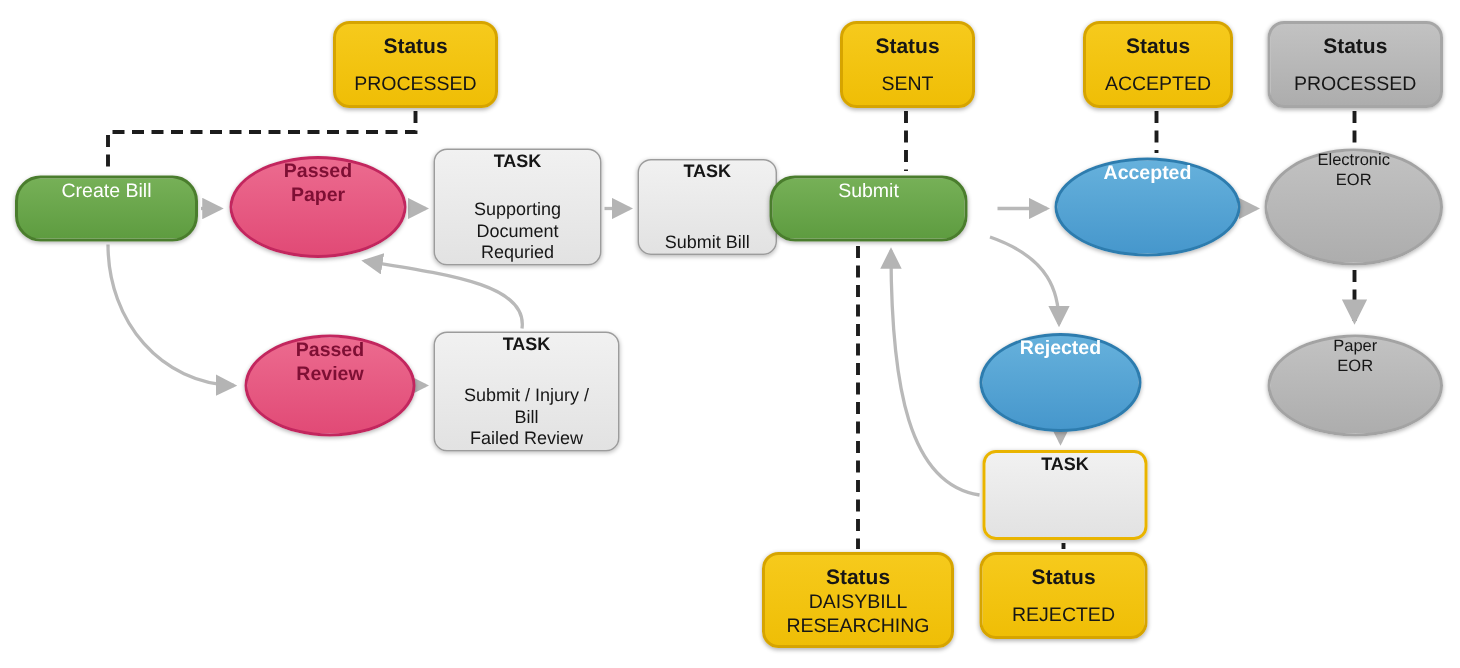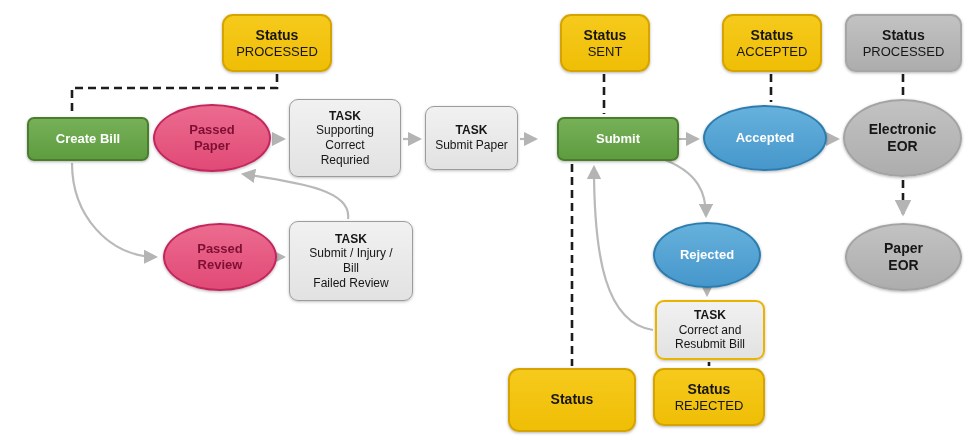--- a/index.html
+++ b/index.html
@@ -1,43 +1,42 @@
 <!DOCTYPE html>
 <html><head>
 <meta charset="utf-8">
 <style>
   * { margin:0; padding:0; box-sizing:border-box; }
   body { font-family:"Liberation Sans", sans-serif; background:#ffffff; }
   .canvas { position:relative; width:973px; height:445px; background:#ffffff; overflow:hidden; }
   svg.arrows { position:absolute; left:0; top:0; z-index:1; }
   .node, .badge {
     position:absolute; z-index:2;
-    display:flex; flex-direction:column; align-items:center; justify-content:center;
+    display:flex; flex-direction:column; align-items:center; justify-content:space-between;
     text-align:center; line-height:1.22;
   }
   .pre { white-space:pre-line; }
   .rect-green {
     background:linear-gradient(180deg,#76b057,#5e9c40);
-    border:2px solid #4a7d2d; border-radius:7px;
-    color:#ffffff; font-weight:bold; font-size:13px;
+    border:2px solid #4a7d2d; border-radius:17px;
+    color:#ffffff; font-weight:normal; font-size:13px;
     box-shadow:0 1px 3px rgba(0,0,0,.3);
-    margin-left:17px;
   }
   .ellipse { border-radius:50%; box-shadow:0 1px 3px rgba(0,0,0,.3); }
   .pink {
     background:linear-gradient(180deg,#ec6b8f,#e14a76);
     border:2.5px solid #c2265e; color:#7e0f34; font-weight:bold; font-size:13px;
   }
   .blue {
     background:linear-gradient(180deg,#66b1dc,#4697cc);
     border:2.5px solid #2d7cae; color:#ffffff; font-weight:bold; font-size:13px;
   }
   .grayell {
     background:linear-gradient(180deg,#c2c2c2,#adadad);
-    border:2px solid #a3a3a3; color:#161616; font-size:14px;font-weight:bold;
+    border:2px solid #a3a3a3; color:#161616; font-size:11px;
   }
   .task {
     background:linear-gradient(180deg,#f1f1f1,#e2e2e2);
     border:1.5px solid #9c9c9c; border-radius:9px;
     color:#161616; font-size:12px; padding:0;
     box-shadow:0 1px 3px rgba(0,0,0,.25);
   }
   .task .t { font-weight:bold; font-size:12px; }
   .task-yellow { border:2.5px solid #e9b400; }
   .badge {
@@ -46,21 +45,21 @@
     color:#161616; font-size:13px; padding:6px 4px;
     box-shadow:0 1px 3px rgba(0,0,0,.3);
   }
   .badge .t { font-weight:bold; font-size:14px; }
   .badge-gray { background:linear-gradient(180deg,#c2c2c2,#adadad); border:2.5px solid #a6a6a6; }
 
   #n-create        { left:10px;  top:117px; width:122px; height:44px; }
   #n-passed        { left:153px; top:104px; width:118px; height:68px; }
   #n-task-supporting { left:289px; top:99px;  width:112px; height:78px; }
   #n-task-submit   { left:425px; top:106px; width:93px;  height:64px; }
-  #n-submit        { left:540px; top:117px; width:122px; height:44px; }
+  #n-submit        { left:513px; top:117px; width:132px; height:44px; }
   #n-accepted      { left:703px; top:105px; width:124px; height:66px; }
   #n-elec          { left:843px; top:99px;  width:119px; height:78px; }
   #n-failed        { left:163px; top:223px; width:114px; height:68px; }
   #n-task-failed   { left:289px; top:221px; width:124px; height:80px; }
   #n-rejected      { left:653px; top:222px; width:108px; height:66px; }
   #n-paper         { left:845px; top:223px; width:117px; height:68px; }
   #n-task-correct  { left:655px; top:300px; width:110px; height:60px; }
 
   #b-incomplete { left:222px; top:14px;  width:110px; height:58px; }
   #b-sent       { left:560px; top:14px;  width:90px;  height:58px; }
@@ -116,42 +115,44 @@
   <div class="badge" id="b-accepted">
     <span class="t">Status</span>
     <span class="pre">ACCEPTED</span>
   </div>
   <div class="badge badge-gray" id="b-processed">
     <span class="t">Status</span>
     <span class="pre">PROCESSED</span>
   </div>
   <div class="badge" id="b-daisybill">
     <span class="t">Status</span>
+    <span class="pre">DAISYBILL
+RESEARCHING</span>
   </div>
   <div class="badge" id="b-rejected">
     <span class="t">Status</span>
     <span class="pre">REJECTED</span>
   </div>
 
   <div class="node rect-green" id="n-create">
     <span class="pre">Create Bill</span>
   </div>
   <div class="node ellipse pink" id="n-passed">
     <span class="pre">Passed
 Paper</span>
   </div>
   <div class="node task" id="n-task-supporting">
     <span class="t">TASK</span>
     <span class="pre">Supporting
-Correct
+Document
 Requried</span>
   </div>
   <div class="node task" id="n-task-submit">
     <span class="t">TASK</span>
-    <span class="pre">Submit Paper</span>
+    <span class="pre">Submit Bill</span>
   </div>
   <div class="node rect-green" id="n-submit">
     <span class="pre">Submit</span>
   </div>
   <div class="node ellipse blue" id="n-accepted">
     <span class="pre">Accepted</span>
   </div>
   <div class="node ellipse grayell" id="n-elec">
     <span class="pre">Electronic
 EOR</span>
@@ -169,17 +170,15 @@
   </div>
   <div class="node ellipse blue" id="n-rejected">
     <span class="pre">Rejected</span>
   </div>
   <div class="node ellipse grayell" id="n-paper">
     <span class="pre">Paper
 EOR</span>
   </div>
   <div class="node task task-yellow" id="n-task-correct">
     <span class="t">TASK</span>
-    <span class="pre">Correct and
-Resubmit Bill</span>
   </div>
 
 </div>
 
 </body></html>

